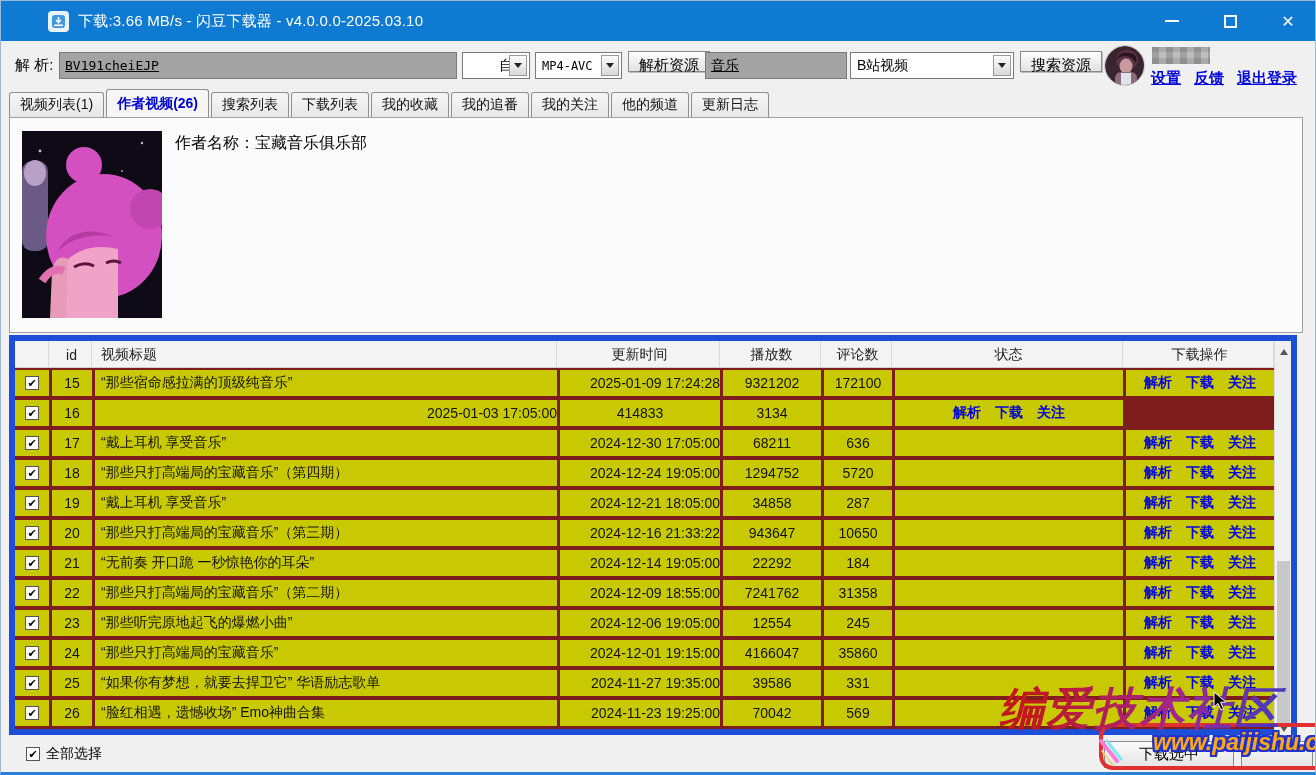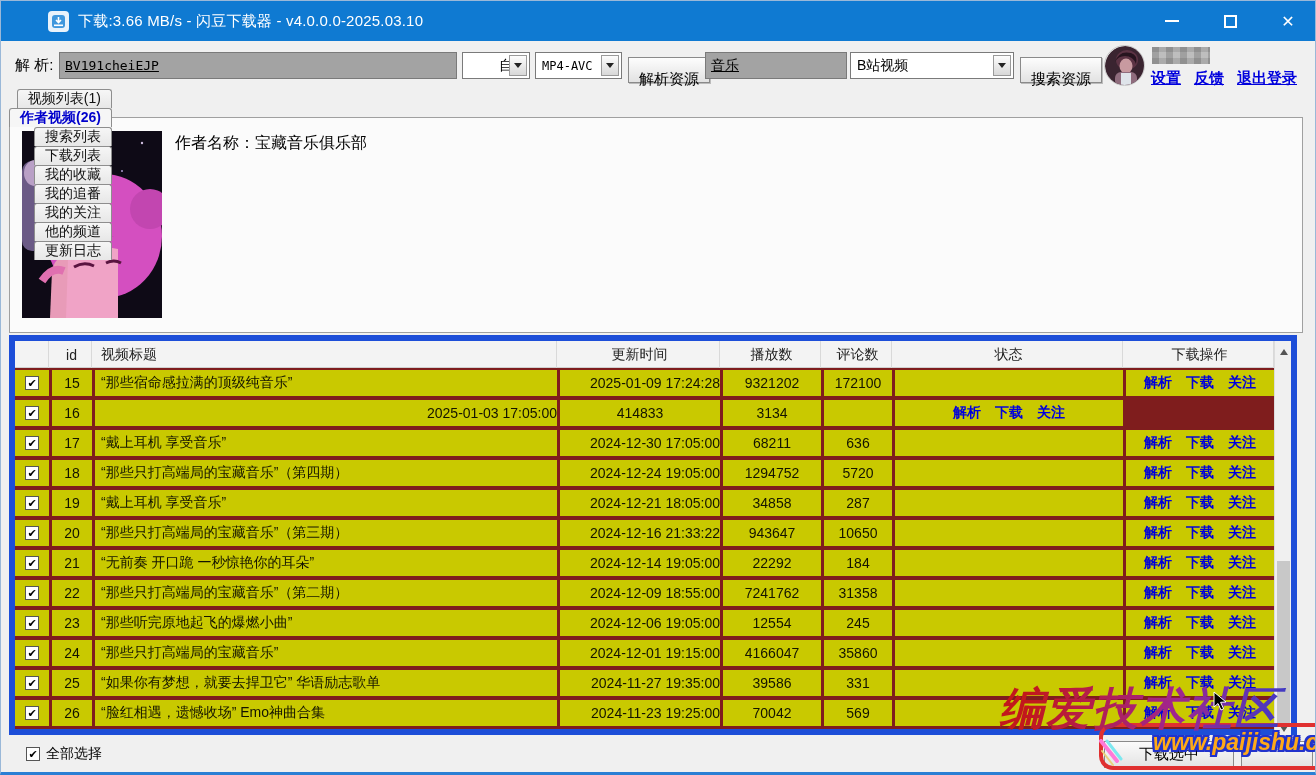--- a/index.html
+++ b/index.html
@@ -30,36 +30,36 @@
   #search-input { left:704px; top:11px; width:142px; font-family:"Liberation Sans",sans-serif; font-size:14px; }
   .combo { position:absolute; height:27px; top:11px; border:1px solid #7a7a7a; background:#fff;
     display:flex; align-items:center; font-size:14px; padding-left:6px; cursor:default; }
   .combo .arrowbox { position:absolute; right:2px; top:2px; bottom:2px; width:18px;
     background:linear-gradient(#fdfdfd,#d8d8d8); border:1px solid #9a9a9a;
     display:flex; align-items:center; justify-content:center; }
   .combo .arrowbox i { width:0; height:0; border-left:4px solid transparent; border-right:4px solid transparent; border-top:5px solid #222; }
   #quality-combo { left:461px; width:68px;padding-left:36px; }
   #format-combo  { left:534px; width:87px; font-family:"DejaVu Sans Mono",monospace; font-size:12px; }
   #site-combo    { left:849px; width:164px; }
-  .push-btn { position:absolute; top:16px; height:21px; border:1px solid #8a8a8a;
-    background:linear-gradient(#fdfdfd,#e2e2e2); font-size:15px; padding:12px 10px; cursor:pointer;
+  .push-btn { position:absolute; top:10px; height:21px; border:1px solid #8a8a8a;
+    background:linear-gradient(#fdfdfd,#e2e2e2); font-size:15px; padding:4px 10px; cursor:pointer;
     font-family:inherit; box-shadow:1px 1px 0 #bbb; }
   #parse-btn { left:627px; }
   #search-btn { left:1019px; }
   .avatar-top { position:absolute; left:1103px; top:4px; width:41px; height:41px; border-radius:50%;
     overflow:hidden; border:1px solid #c9c9c9; }
   .user-blur { position:absolute; left:1151px; top:6px; width:58px; height:17px;
     background:
       repeating-linear-gradient(0deg,#c2c2c2 0 6px,#d8d8d8 6px 12px),
       repeating-linear-gradient(90deg,#bdbdbd 0 7px,#e0e0e0 7px 14px);
     background-blend-mode:multiply; }
   .account-links { position:absolute; left:1150px; top:28px; width:166px; display:flex; gap:13px; }
   .account-links a { font-size:15px; font-weight:bold; color:#0000dd; text-decoration:underline; cursor:pointer; white-space:nowrap; }
   
-  .tabbar { position:absolute; left:8px; top:88px; height:28px; display:flex; align-items:flex-end; z-index:3;flex-direction:column; }
+  .tabbar { position:absolute; left:8px; top:88px; height:28px; display:flex; align-items:flex-end; z-index:3; }
   .tab { height:25px; border:1px solid #8e8e8e; border-bottom:none; border-radius:3px 3px 0 0;
     background:linear-gradient(#f6f6f6,#e7e7e7); font-size:14px; color:#111;
     display:flex; align-items:center; padding:0 10px; margin-right:2px; cursor:pointer; }
   .tab.active { height:28px; background:#f6f6f6; color:#0000cc; font-weight:bold; position:relative; z-index:4; }
   
   .author-panel { position:absolute; left:8px; top:116px; width:1294px; height:216px;
     border:1px solid #a0a0a0; background:#fbfbfb; z-index:1; }
   .author-img { position:absolute; left:12px; top:13px; width:140px; height:187px; overflow:hidden; background:#0e0a16; }
   .author-name { position:absolute; left:165px; top:15px; font-size:16px; color:#000; }
   

